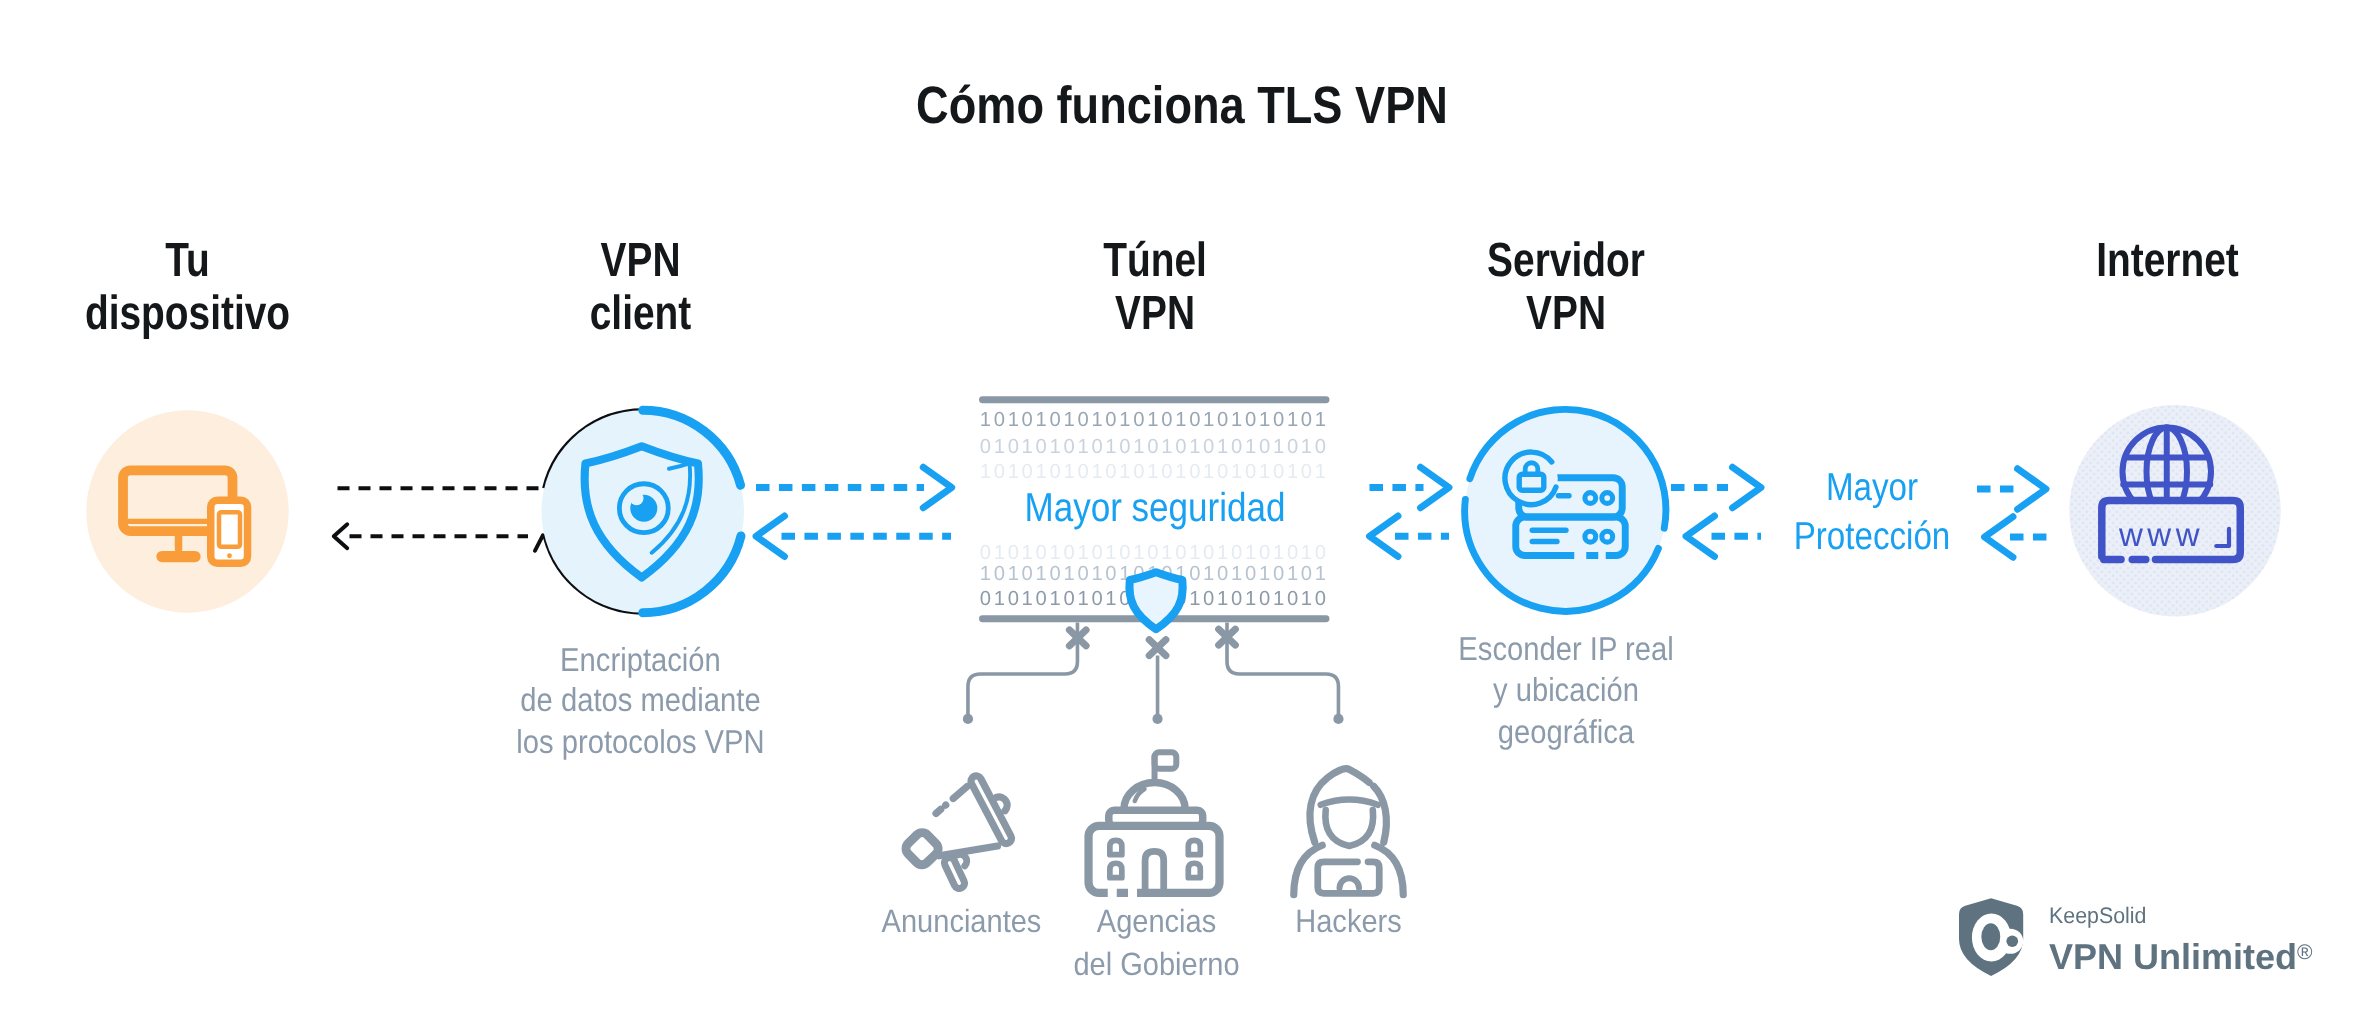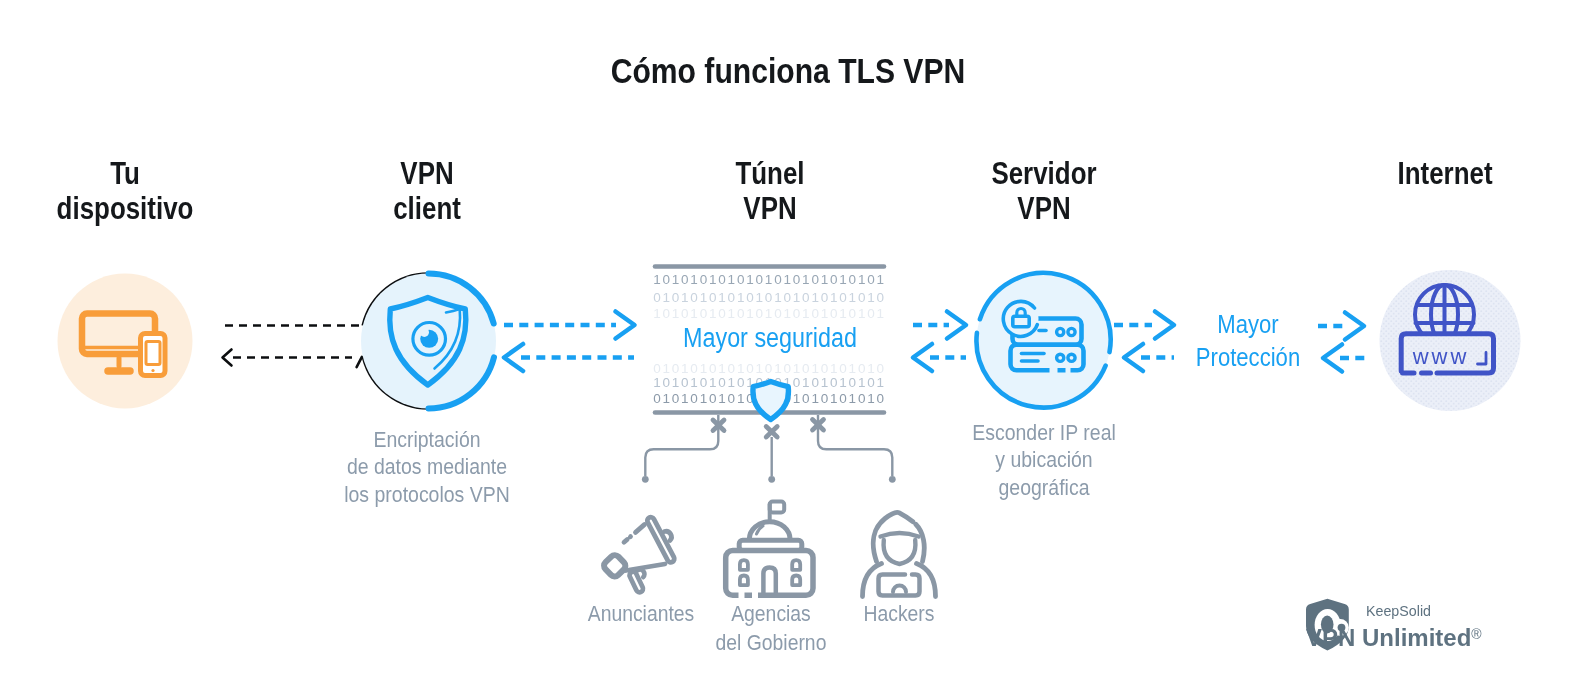--- a/index.html
+++ b/index.html
@@ -226,14 +226,14 @@
   <div class="abs" style="left:1068px;top:308px;color:#18a0f2;font-size:26px;line-height:32.5px;
        text-align:center;width:360px;transform:scaleX(0.85);white-space:nowrap;">Mayor<br>Protección</div>
 
   <div class="abs cap" style="left:247px;top:426px;">Encriptación<br>de datos mediante<br>los protocolos VPN</div>
   <div class="abs cap" style="left:864px;top:419px;">Esconder IP real<br>y ubicación<br>geográfica</div>
   <div class="abs cap2" style="left:461px;top:600px;">Anunciantes</div>
   <div class="abs cap2" style="left:591px;top:600px;">Agencias<br>del Gobierno</div>
   <div class="abs cap2" style="left:719px;top:600px;">Hackers</div>
 
   <div class="abs" style="left:1366px;top:603px;color:#5e7280;font-size:15px;line-height:15px;transform:scaleX(0.95);transform-origin:left;">KeepSolid</div>
-  <div class="abs" style="left:1306px;top:622px;color:#5e7280;font-size:24px;line-height:24px;font-weight:bold;transform:scaleX(1.0);transform-origin:left;">VPN Unlimited<span style="font-size:14px;font-weight:normal;vertical-align:7px;">®</span></div>
+  <div class="abs" style="left:1366px;top:622px;color:#5e7280;font-size:24px;line-height:24px;font-weight:bold;transform:scaleX(1.0);transform-origin:left;">VPN Unlimited<span style="font-size:14px;font-weight:normal;vertical-align:7px;">®</span></div>
 </div>
 
 </body></html>

